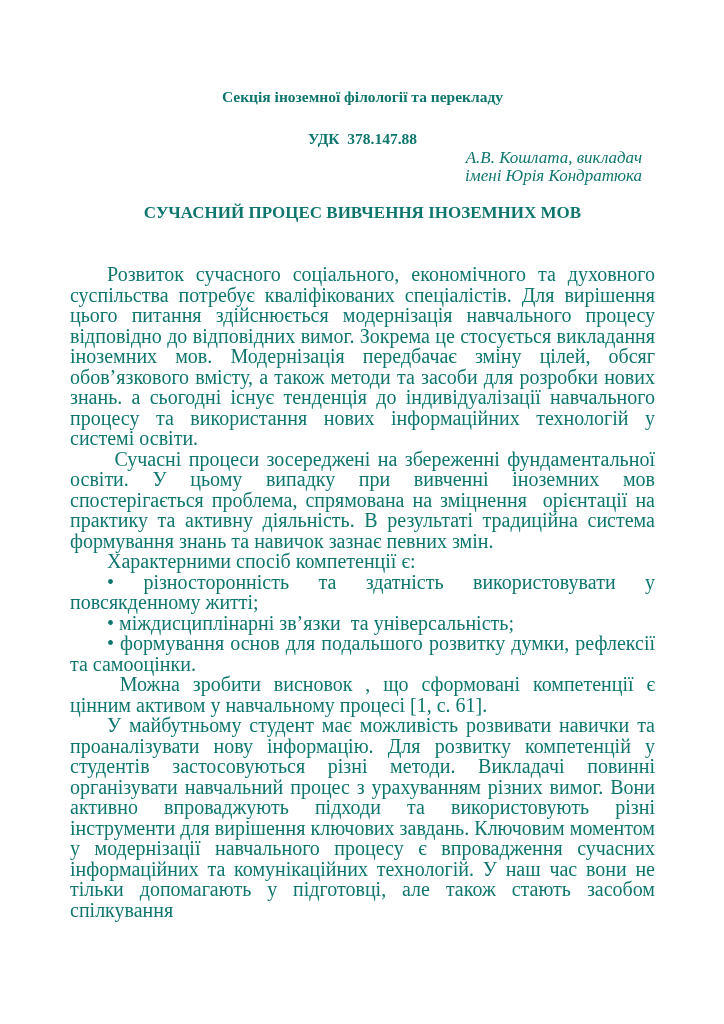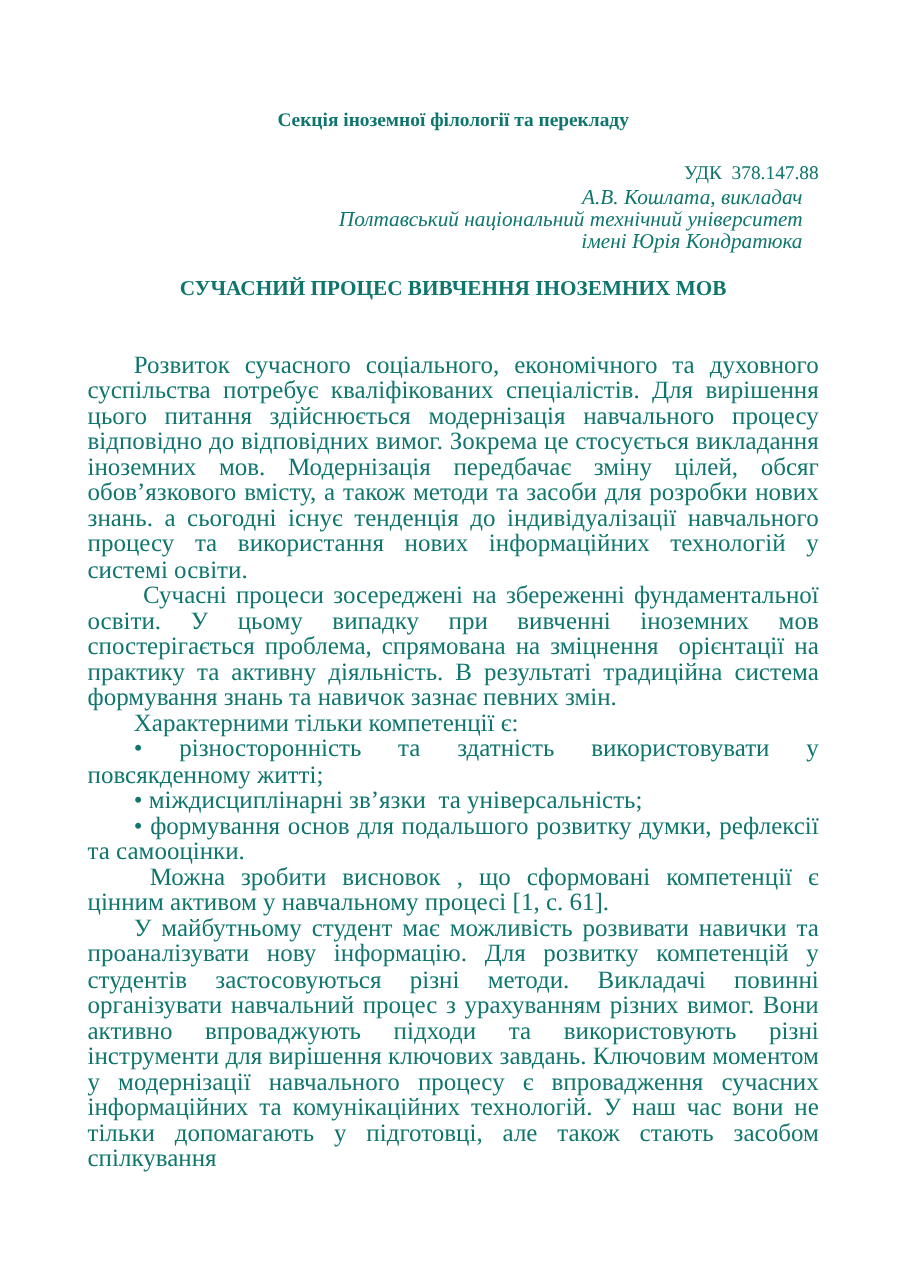--- a/index.html
+++ b/index.html
@@ -21,24 +21,24 @@
   }
   .section-heading {
     font-weight: bold;
     text-align: center;
     font-size: 15.5px;
     line-height: 21px;
     margin: 0 0 21px 0;
     white-space: pre-wrap;
   }
   .udc {
-    font-weight: normal;
+    font-weight: bold;
     font-size: 15.5px;
     line-height: 21px;
-    text-align: right;
+    text-align: center;
     white-space: pre-wrap;
   }
   .authors {
     font-style: italic;
     text-align: right;
     font-size: 17px;
     line-height: 17.5px;
     margin-right: 13px;
   }
   .author-line {
@@ -68,30 +68,29 @@
 <body>
 
 <div class="page">
 
   <div class="section-heading">Секція іноземної філології та перекладу</div>
 
   <div class="udc">УДК  378.147.88</div>
 
   <div class="authors">
     <div class="author-line">А.В. Кошлата, викладач</div>
-    <div class="author-line">Полтавський національний технічний університет</div>
     <div class="author-line">імені Юрія Кондратюка</div>
   </div>
 
   <h1 class="article-title">СУЧАСНИЙ ПРОЦЕС ВИВЧЕННЯ ІНОЗЕМНИХ МОВ</h1>
 
   <div class="article-body">
     <p class="para">Розвиток сучасного соціального, економічного та духовного суспільства потребує кваліфікованих спеціалістів. Для вирішення цього питання здійснюється модернізація навчального процесу відповідно до відповідних вимог. Зокрема це стосується викладання іноземних мов. Модернізація передбачає зміну цілей, обсяг обов’язкового вмісту, а також методи та засоби для розробки нових знань. а сьогодні існує тенденція до індивідуалізації навчального процесу та використання нових інформаційних технологій у системі освіти.</p>
     <p class="para"> Сучасні процеси зосереджені на збереженні фундаментальної освіти. У цьому випадку при вивченні іноземних мов спостерігається проблема, спрямована на зміцнення  орієнтації на практику та активну діяльність. В результаті традиційна система формування знань та навичок зазнає певних змін.</p>
-    <p class="para">Характерними тільки компетенції є:</p>
+    <p class="para">Характерними спосіб компетенції є:</p>
     <p class="para">• різносторонність та здатність використовувати у повсякденному житті;</p>
     <p class="para">• міждисциплінарні зв’язки  та універсальність;</p>
     <p class="para">• формування основ для подальшого розвитку думки, рефлексії та самооцінки.</p>
     <p class="para"> Можна зробити висновок , що сформовані компетенції є цінним активом у навчальному процесі [1, с. 61].</p>
     <p class="para">У майбутньому студент має можливість розвивати навички та проаналізувати нову інформацію. Для розвитку компетенцій у студентів застосовуються різні методи. Викладачі повинні організувати навчальний процес з урахуванням різних вимог. Вони активно впроваджують підходи та використовують різні інструменти для вирішення ключових завдань. Ключовим моментом у модернізації навчального процесу є впровадження сучасних інформаційних та комунікаційних технологій. У наш час вони не тільки допомагають у підготовці, але також стають засобом спілкування</p>
   </div>
 
 </div>
 
 </body></html>

